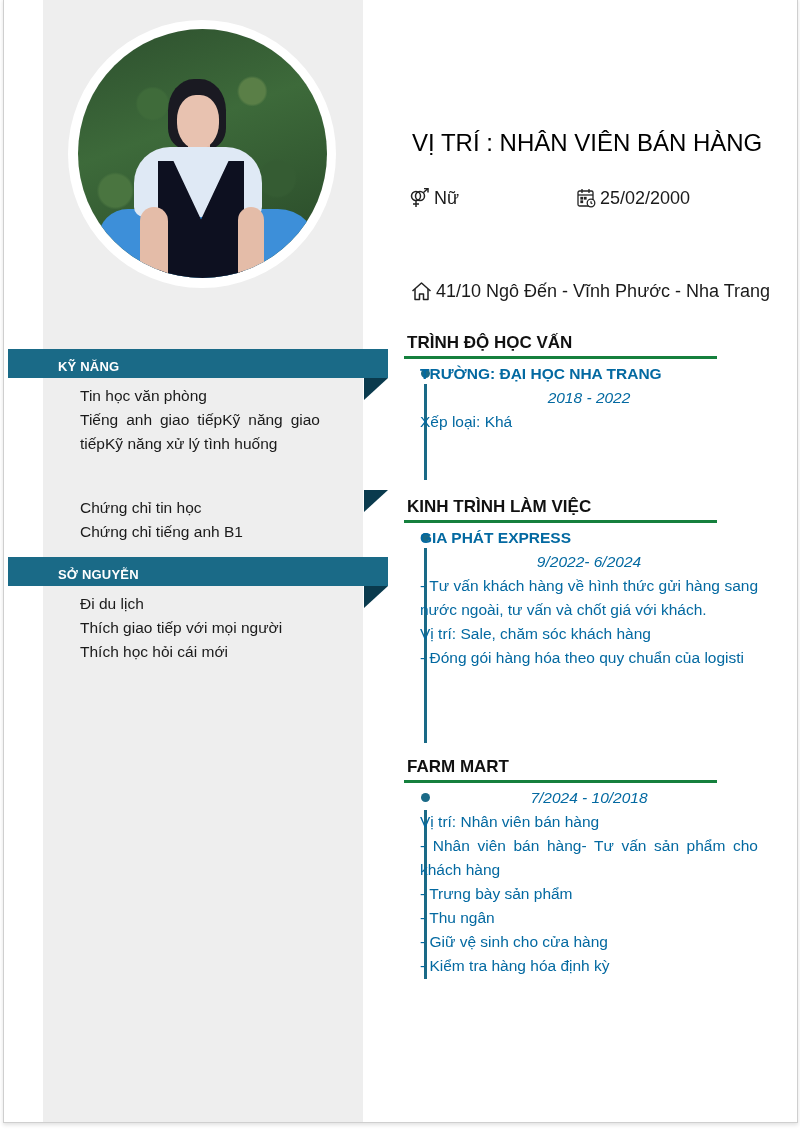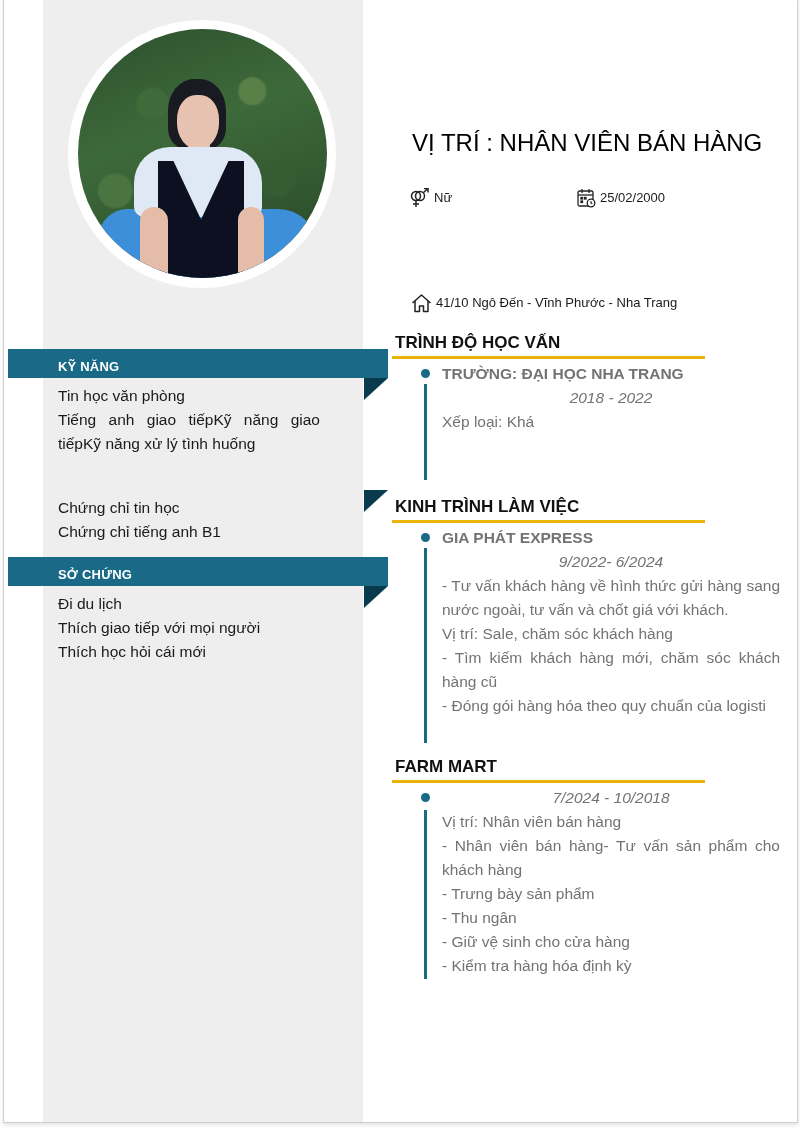--- a/index.html
+++ b/index.html
@@ -69,56 +69,56 @@
     }
     .fold {
       position: absolute; left: 360px; width: 24px; height: 22px;
       background: #0a3a4d;
       clip-path: polygon(0 0, 100% 0, 0 100%);
     }
     .side-list {
       position: absolute; left: 54px; width: 262px;
       font-size: 15.5px; line-height: 24px; color: #1a1a1a;
     }
-    .side-list .item { text-align: justify; }
+    .side-list .item { text-align: justify; margin-left: 22px; }
 
     
     .name {
       position: absolute; left: 408px; top: 22px; width: 380px;
       font-size: 39px; font-weight: bold; line-height: 53px; color: #000000;
       letter-spacing: 0.3px;
     }
     .position {
       position: absolute; left: 408px; top: 128px; width: 390px;
       font-size: 24px; line-height: 32px; color: #000000; white-space: nowrap;
     }
     .info {
-      position: absolute; font-size: 13px; line-height: 22px; color: #1a1a1a;
+      position: absolute; font-size: 18px; line-height: 22px; color: #1a1a1a;
       display: flex; align-items: center; gap: 4px; white-space: nowrap;
     }
     .info svg { display: block; }
 
     .sec-head {
-      position: absolute; left: 388px; width: 313px;
-      border-bottom: 3px solid #eab308;
+      position: absolute; left: 400px; width: 313px;
+      border-bottom: 3px solid #15803d;
     }
     .sec-head .sec-title {
       display: block; padding-left: 3px;
       font-size: 17px; font-weight: bold; line-height: 26px; color: #111111;
     }
     .bullet {
       position: absolute; left: 417px; width: 9px; height: 9px; border-radius: 50%;
       background: #1a6a87;
     }
     .vline {
       position: absolute; left: 420px; width: 3px; background: #1a6a87;
     }
     .entry {
-      position: absolute; left: 438px; width: 338px;
-      font-size: 15.5px; line-height: 24px; color: #737373;
+      position: absolute; left: 416px; width: 338px;
+      font-size: 15.5px; line-height: 24px; color: #0369a1;
     }
     .entry .e-title { font-weight: bold; }
     .entry .e-date { font-style: italic; text-align: center; }
     .entry .e-line { text-align: justify; }
   </style>
 </head>
 <body>
 
 <div class="page">
   <div class="sidebar-bg"></div>
@@ -144,21 +144,21 @@
     <div class="item">Tiếng anh giao tiếpKỹ năng giao tiếpKỹ năng xử lý tình huống</div>
   </div>
 
   <div class="fold" style="top:491px;"></div>
   <div class="side-list" style="top:497px;">
     <div class="item">Chứng chỉ tin học</div>
     <div class="item">Chứng chỉ tiếng anh B1</div>
   </div>
 
   <div class="ribbon" style="top:558px;">
-    <span class="ribbon-title">SỞ CHỨNG</span>
+    <span class="ribbon-title">SỞ NGUYỄN</span>
   </div>
   <div class="fold" style="top:587px;"></div>
   <div class="side-list" style="top:593px;">
     <div class="item">Đi du lịch</div>
     <div class="item">Thích giao tiếp với mọi người</div>
     <div class="item">Thích học hỏi cái mới</div>
   </div>
 
   <div class="position">VỊ TRÍ : NHÂN VIÊN BÁN HÀNG</div>
 
@@ -186,21 +186,21 @@
         <rect x="5" y="9.5" width="1.5" height="1.5" fill="#222"></rect>
         <rect x="8.5" y="9.5" width="1.5" height="1.5" fill="#222"></rect>
         <rect x="5" y="13" width="1.5" height="1.5" fill="#222"></rect>
         <circle cx="15" cy="15" r="3.8" fill="#fff"></circle>
         <polyline points="15,13.3 15,15 16.3,15.8"></polyline>
       </svg>
     </span>
     <span>25/02/2000</span>
   </div>
 
-  <div class="info" style="left:407px; top:293px;">
+  <div class="info" style="left:407px; top:281px;">
     <span>
       <svg width="21" height="20" viewBox="0 0 21 20" fill="none" stroke="#222" stroke-width="1.5" stroke-linejoin="round">
         <polyline points="1.5,10 10.5,2 19.5,10"></polyline>
         <path d="M4,8 V18.5 H8.5 V13 H12.5 V18.5 H17 V8"></path>
       </svg>
     </span>
     <span>41/10 Ngô Đến - Vĩnh Phước - Nha Trang</span>
   </div>
 
   <div class="sec-head" style="top:331px;">
@@ -217,21 +217,20 @@
   <div class="sec-head" style="top:495px;">
     <span class="sec-title">KINH TRÌNH LÀM VIỆC</span>
   </div>
   <div class="bullet" style="top:534px;"></div>
   <div class="vline" style="top:549px; height:195px;"></div>
   <div class="entry" style="top:527px;">
     <div class="e-title">GIA PHÁT EXPRESS</div>
     <div class="e-date">9/2022-  6/2024</div>
     <div class="e-line">- Tư vấn khách hàng về hình thức gửi hàng sang nước ngoài, tư vấn và chốt giá với khách.</div>
     <div class="e-line">Vị trí: Sale, chăm sóc khách hàng</div>
-    <div class="e-line">- Tìm kiếm khách hàng mới, chăm sóc khách hàng cũ</div>
     <div class="e-line">- Đóng gói hàng hóa theo quy chuẩn của logisti</div>
   </div>
 
   <div class="sec-head" style="top:755px;">
     <span class="sec-title">FARM MART</span>
   </div>
   <div class="bullet" style="top:794px;"></div>
   <div class="vline" style="top:811px; height:169px;"></div>
   <div class="entry" style="top:787px;">
     <div class="e-date">7/2024 - 10/2018</div>

